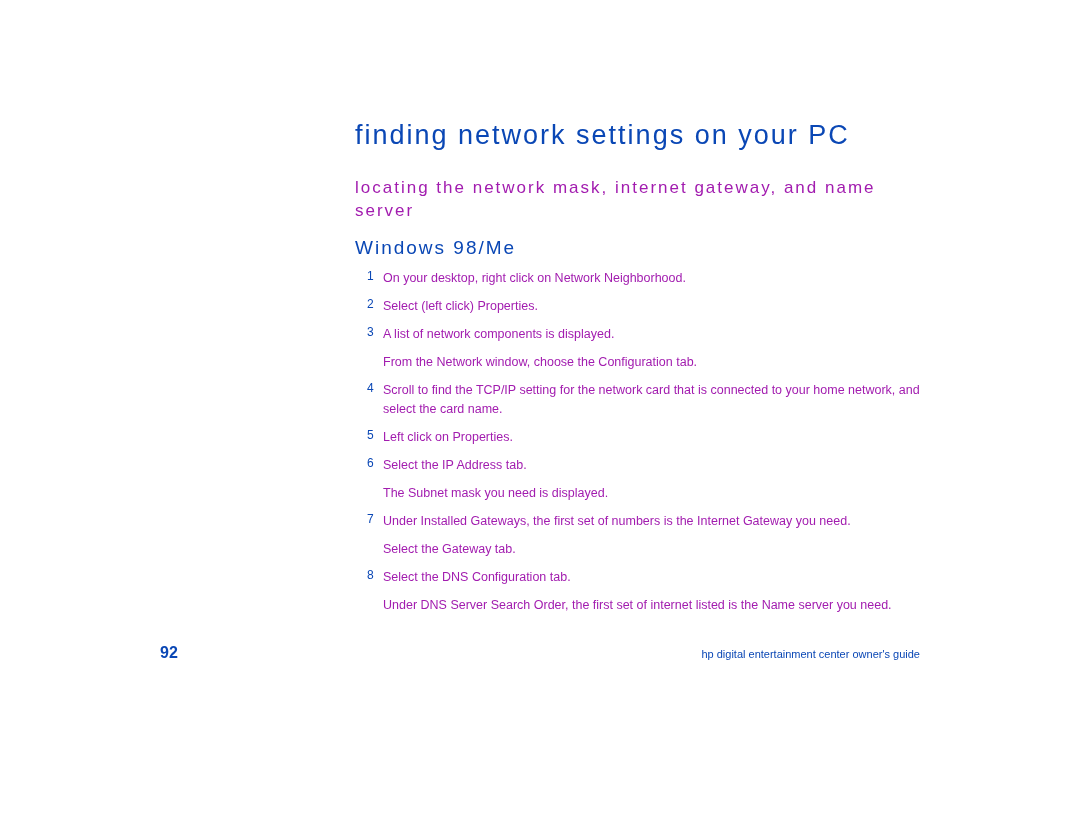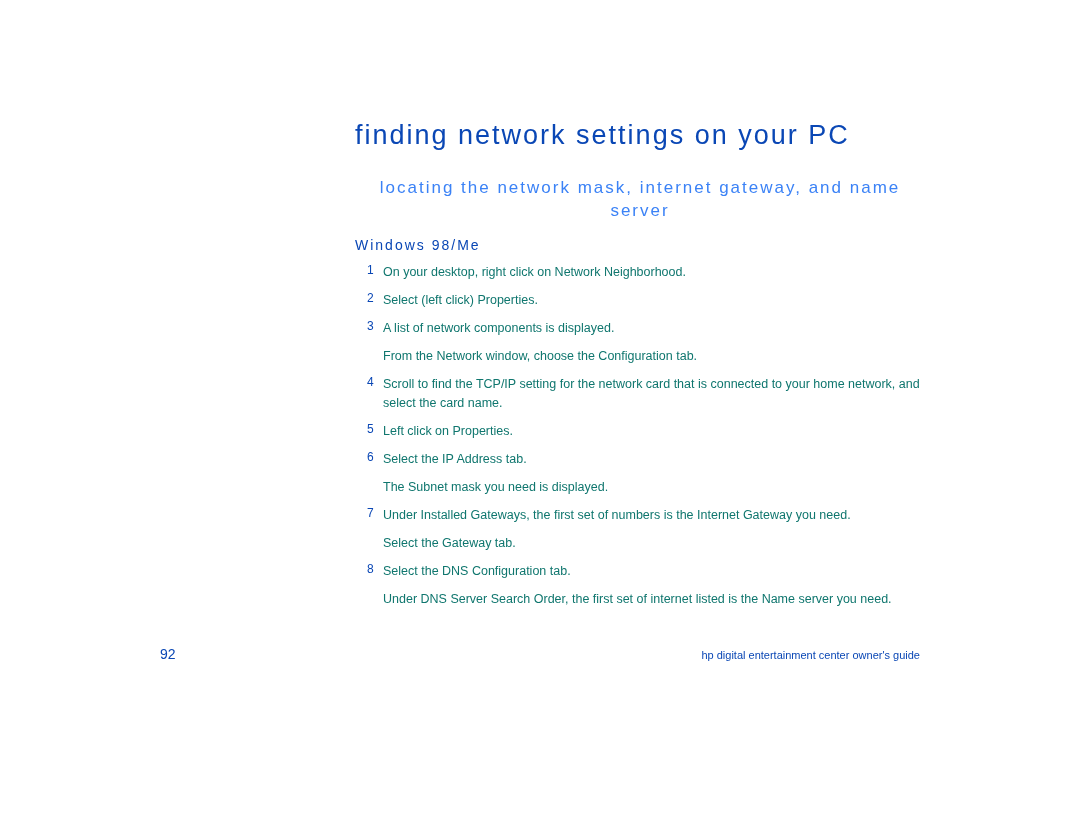--- a/index.html
+++ b/index.html
@@ -24,31 +24,30 @@
     width: 570px;
   }
   .h1 {
     color: #0a47b5;
     font-size: 27px;
     letter-spacing: 2px;
     font-weight: 400;
     margin: 0 0 26px 0;
   }
   .h2 {
-    color: #3b82f6;
+    color: #a21caf;
     font-size: 17px;
     letter-spacing: 2px;
     font-weight: 400;
     margin: 0 0 14px 0;
     line-height: 1.35;
-    text-align: center;
   }
   .h3 {
     color: #0a47b5;
-    font-size: 14px;
+    font-size: 19px;
     letter-spacing: 2px;
     font-weight: 400;
     margin: 0 0 10px 0;
   }
   ol.steps {
     list-style: none;
     margin: 0;
     padding: 0;
   }
   ol.steps > li {
@@ -60,41 +59,42 @@
     color: #0a47b5;
     font-size: 12px;
     width: 28px;
     flex: 0 0 28px;
     text-align: left;
     padding-left: 12px;
     box-sizing: border-box;
   }
   .step-body {
     font-size: 12.5px;
-    color: #0f766e;
+    color: #a21caf;
     line-height: 1.45;
   }
   .step-body p {
     margin: 0 0 10px 0;
   }
   .step-body p:last-child {
     margin-bottom: 0;
   }
   .footer {
     position: absolute;
     bottom: 50px;
     left: 160px;
     right: 160px;
     display: flex;
     justify-content: space-between;
     align-items: baseline;
   }
   .page-num {
     color: #0a47b5;
-    font-size: 14px;
+    font-size: 16px;
+    font-weight: bold;
   }
   .guide {
     color: #0a47b5;
     font-size: 11px;
   }
 </style>
 </head>
 <body>
 
 <div class="page">

